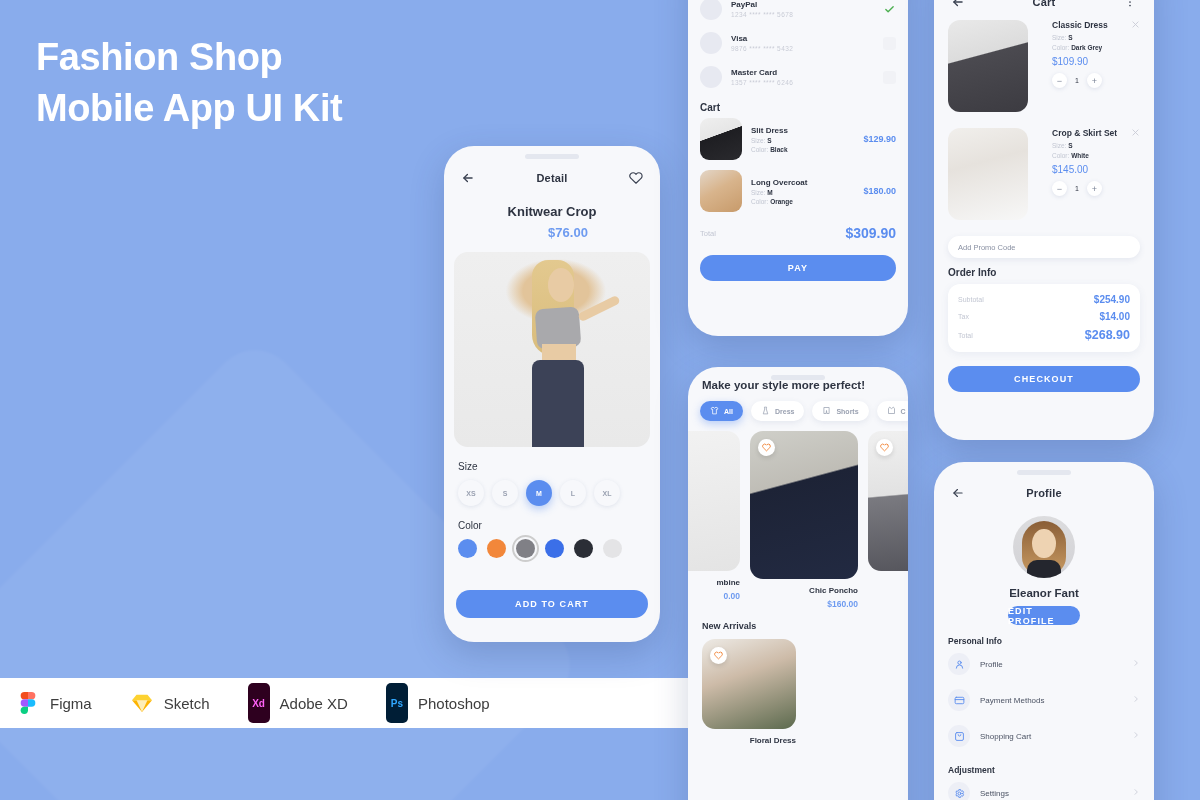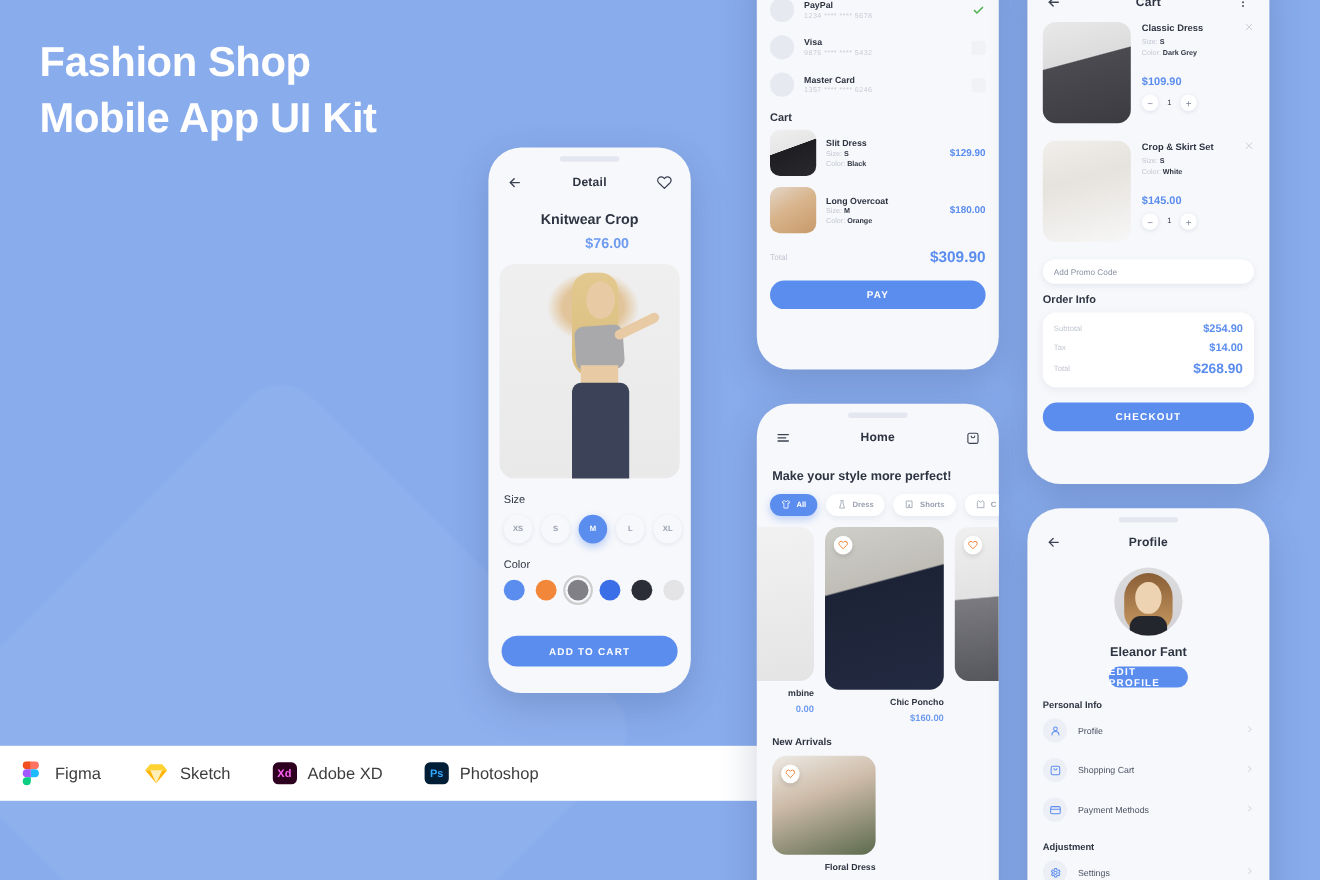--- a/index.html
+++ b/index.html
@@ -36,21 +36,21 @@
     background: #ffffff;
     display: flex; align-items: center; gap: 0px;
     padding-left: 16px;
   }
   .tool {
     display: flex; align-items: center; gap: 10px; margin-right: 38px; text-align: right;
   }
   .tool .lbl { font-size: 15px; color: #3d3d3d; }
   .ic-box { width: 24px; height: 24px; display: flex; align-items: center; justify-content: center; }
   .ic-xd, .ic-ps {
-    width: 22px; height: 20px; border-radius: 5px;
+    width: 22px; height: 40px; border-radius: 5px;
     display: flex; align-items: center; justify-content: center;
     font-size: 10px; font-weight: 700;
   }
   .ic-xd { background: #2E001F; color: #FF61F6; }
   .ic-ps { background: #001E36; color: #31A8FF; }
 
   
   .phone {
     position: absolute;
     background: #F7F8FB;
@@ -76,21 +76,21 @@
 
   .sec-h { font-size: 10px; font-weight: 700; color:#2E3442; }
 
   .pill-btn {
     background:#5B8DEF; color:#fff; border-radius:20px;
     display:flex; align-items:center; justify-content:center;
     font-size:9px; font-weight:700; letter-spacing:1.1px;
   }
 
   
-  #p-detail { left: 444px; top: 134px; width: 184px; height: 496px; }
+  #p-detail { left: 444px; top: 146px; width: 216px; height: 496px; }
   #p-detail .hdr { height: 40px; margin-top: 12px; }
   .d-name { text-align:center; font-size:13px; font-weight:700; color:#2E3442; margin-top:6px;}
   .d-price { text-align:center; font-size:13px; font-weight:700; color:#6E9BF0; margin-top:6px;margin-left:32px;}
   .d-photo {
     margin: 12px 10px 0; height: 195px; border-radius: 14px;
     background:
       radial-gradient(ellipse 40% 26% at 52% 20%, #E2C49A 0%, #E2C49A 42%, rgba(226,196,154,0) 64%),
       linear-gradient(#EFEFEF,#E9E9E9);
     position: relative; overflow: hidden;
   }
@@ -150,26 +150,26 @@
     background:#fff; display:flex; align-items:center; justify-content:center; color:#F2873A;
     box-shadow:0 2px 5px rgba(0,0,0,.12);
   }
   .pname { font-size:8px; font-weight:700; color:#2E3442; margin-top:7px; }
   .pprice { font-size:8.5px; font-weight:700; color:#6E9BF0; margin-top:4px; }
   .na-h { font-size:9px; font-weight:700; color:#2E3442; padding: 12px 0 0 14px; }
   .na-row { display:flex; gap:10px; padding: 8px 0 0 14px; }
 
   
   #p-cart { left: 934px; top: -48px; width: 220px; height: 488px; }
-  .c-item { display:flex; gap:10px; padding: 8px 14px; }
+  .c-item { display:flex; gap:24px; padding: 8px 14px; }
   .c-thumb { width:80px; height:92px; border-radius:12px; flex:0 0 auto; overflow:hidden; }
   .c-name { font-size:8.5px; font-weight:700; color:#2E3442; }
   .c-meta { font-size:6.5px; color:#C2C6D2; margin-top:3px; }
   .c-meta b { color:#2E3442; }
-  .c-price { font-size:10px; font-weight:700; color:#5B8DEF; margin-top:17px; }
+  .c-price { font-size:10px; font-weight:400; color:#5B8DEF; margin-top:5px; }
   .qty { display:flex; align-items:center; gap:6px; margin-top:6px; }
   .qbtn {
     width:15px; height:15px; border-radius:50%; background:#fff;
     display:flex; align-items:center; justify-content:center;
     font-size:9px; color:#7B8497; box-shadow:0 1px 4px rgba(70,90,140,.15);
   }
   .qval { font-size:7px; color:#2E3442; width:8px; text-align:center; }
   .c-x { margin-left:auto; color:#C9CCD6; font-size:10px; }
   .promo {
     margin: 8px 14px 0; height:22px; border-radius:11px; background:#fff;
@@ -359,36 +359,20 @@
         <span class="v">$309.90</span>
       </div>
 
       <div class="pill-btn" style="margin:14px 12px 0;height:26px">PAY</div>
     </div>
   </div>
 
   <div class="phone" id="p-home">
     <div class="notch"></div>
     <div class="scr">
-      <div class="hdr" style="height:34px;margin-top:14px">
-        <span class="icon-btn">
-          <svg width="14" height="14" viewBox="0 0 24 24" fill="none" stroke="currentColor" stroke-width="2" stroke-linecap="round">
-              <line x1="4" y1="7" x2="20" y2="7"></line>
-              <line x1="4" y1="12" x2="16" y2="12"></line>
-              <line x1="4" y1="17" x2="20" y2="17"></line>
-            </svg>
-        </span>
-        <span class="title">Home</span>
-        <span class="icon-btn">
-          <svg width="13" height="13" viewBox="0 0 24 24" fill="none" stroke="currentColor" stroke-width="1.9" stroke-linecap="round" stroke-linejoin="round">
-              <rect x="3.5" y="3.5" width="17" height="17" rx="3"></rect>
-              <path d="M9 8a3 3 0 006 0"></path>
-            </svg>
-        </span>
-      </div>
 
       <div class="home-hero">Make your style more perfect!</div>
 
       <div class="chips">
         <div class="chip on">
           <span>
             <svg width="9" height="9" viewBox="0 0 24 24" fill="none" stroke="currentColor" stroke-width="2" stroke-linejoin="round">
                 <path d="M8 3l4 3 4-3 5 3-2 4-2-1v12H7V9L5 10 3 6z"></path>
               </svg>
           </span>
@@ -591,40 +575,40 @@
         <span class="li-ch">
           <svg width="8" height="8" viewBox="0 0 24 24" fill="none" stroke="currentColor" stroke-width="2.6" stroke-linecap="round" stroke-linejoin="round">
               <polyline points="9 5 16 12 9 19"></polyline>
             </svg>
         </span>
       </div>
 
       <div class="li">
         <span class="li-ic">
           <svg width="11" height="11" viewBox="0 0 24 24" fill="none" stroke="currentColor" stroke-width="2" stroke-linecap="round" stroke-linejoin="round">
-              <rect x="3.5" y="3.5" width="17" height="17" rx="3"></rect>
-              <path d="M9 8a3 3 0 006 0"></path>
-            </svg>
-        </span>
-        <span class="li-t">Shopping Cart</span>
+              <rect x="2.5" y="5" width="19" height="14" rx="2.5"></rect>
+              <line x1="2.5" y1="10" x2="21.5" y2="10"></line>
+            </svg>
+        </span>
+        <span class="li-t">Payment Methods</span>
         <span class="li-ch">
           <svg width="8" height="8" viewBox="0 0 24 24" fill="none" stroke="currentColor" stroke-width="2.6" stroke-linecap="round" stroke-linejoin="round">
               <polyline points="9 5 16 12 9 19"></polyline>
             </svg>
         </span>
       </div>
 
       <div class="li">
         <span class="li-ic">
           <svg width="11" height="11" viewBox="0 0 24 24" fill="none" stroke="currentColor" stroke-width="2" stroke-linecap="round" stroke-linejoin="round">
-              <rect x="2.5" y="5" width="19" height="14" rx="2.5"></rect>
-              <line x1="2.5" y1="10" x2="21.5" y2="10"></line>
-            </svg>
-        </span>
-        <span class="li-t">Payment Methods</span>
+              <rect x="3.5" y="3.5" width="17" height="17" rx="3"></rect>
+              <path d="M9 8a3 3 0 006 0"></path>
+            </svg>
+        </span>
+        <span class="li-t">Shopping Cart</span>
         <span class="li-ch">
           <svg width="8" height="8" viewBox="0 0 24 24" fill="none" stroke="currentColor" stroke-width="2.6" stroke-linecap="round" stroke-linejoin="round">
               <polyline points="9 5 16 12 9 19"></polyline>
             </svg>
         </span>
       </div>
 
       <div class="list-h">Adjustment</div>
 
       <div class="li">

